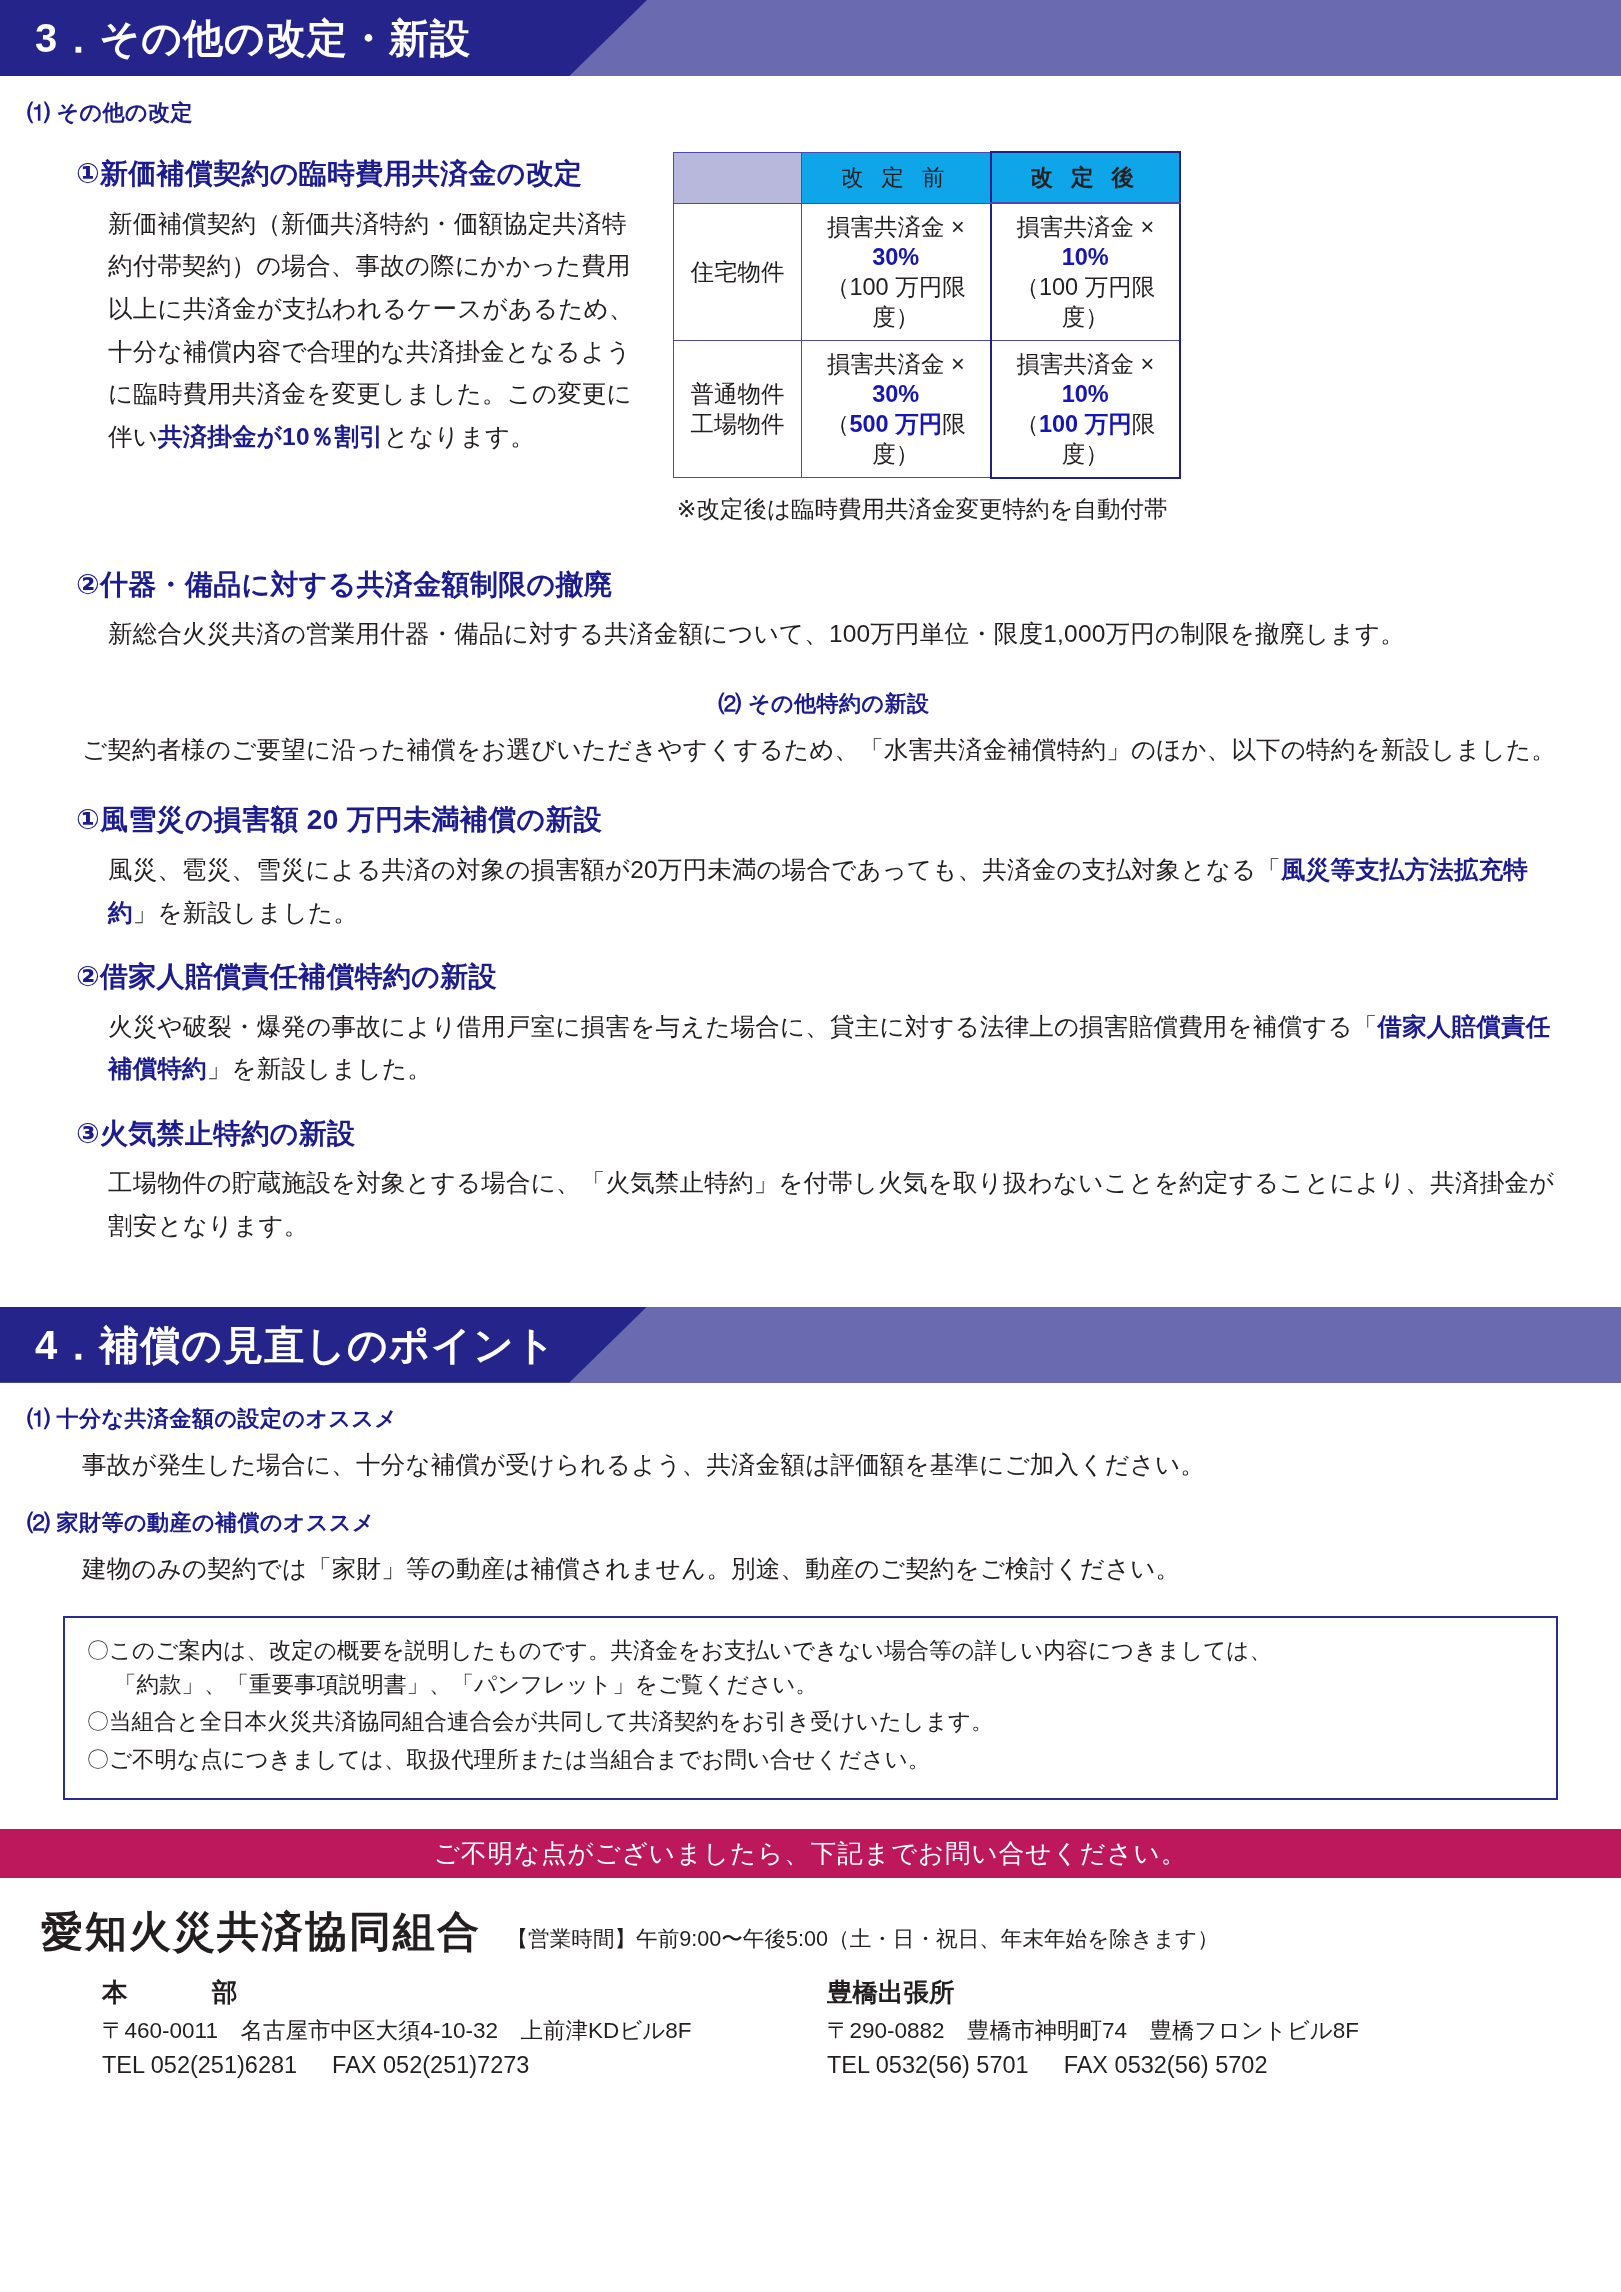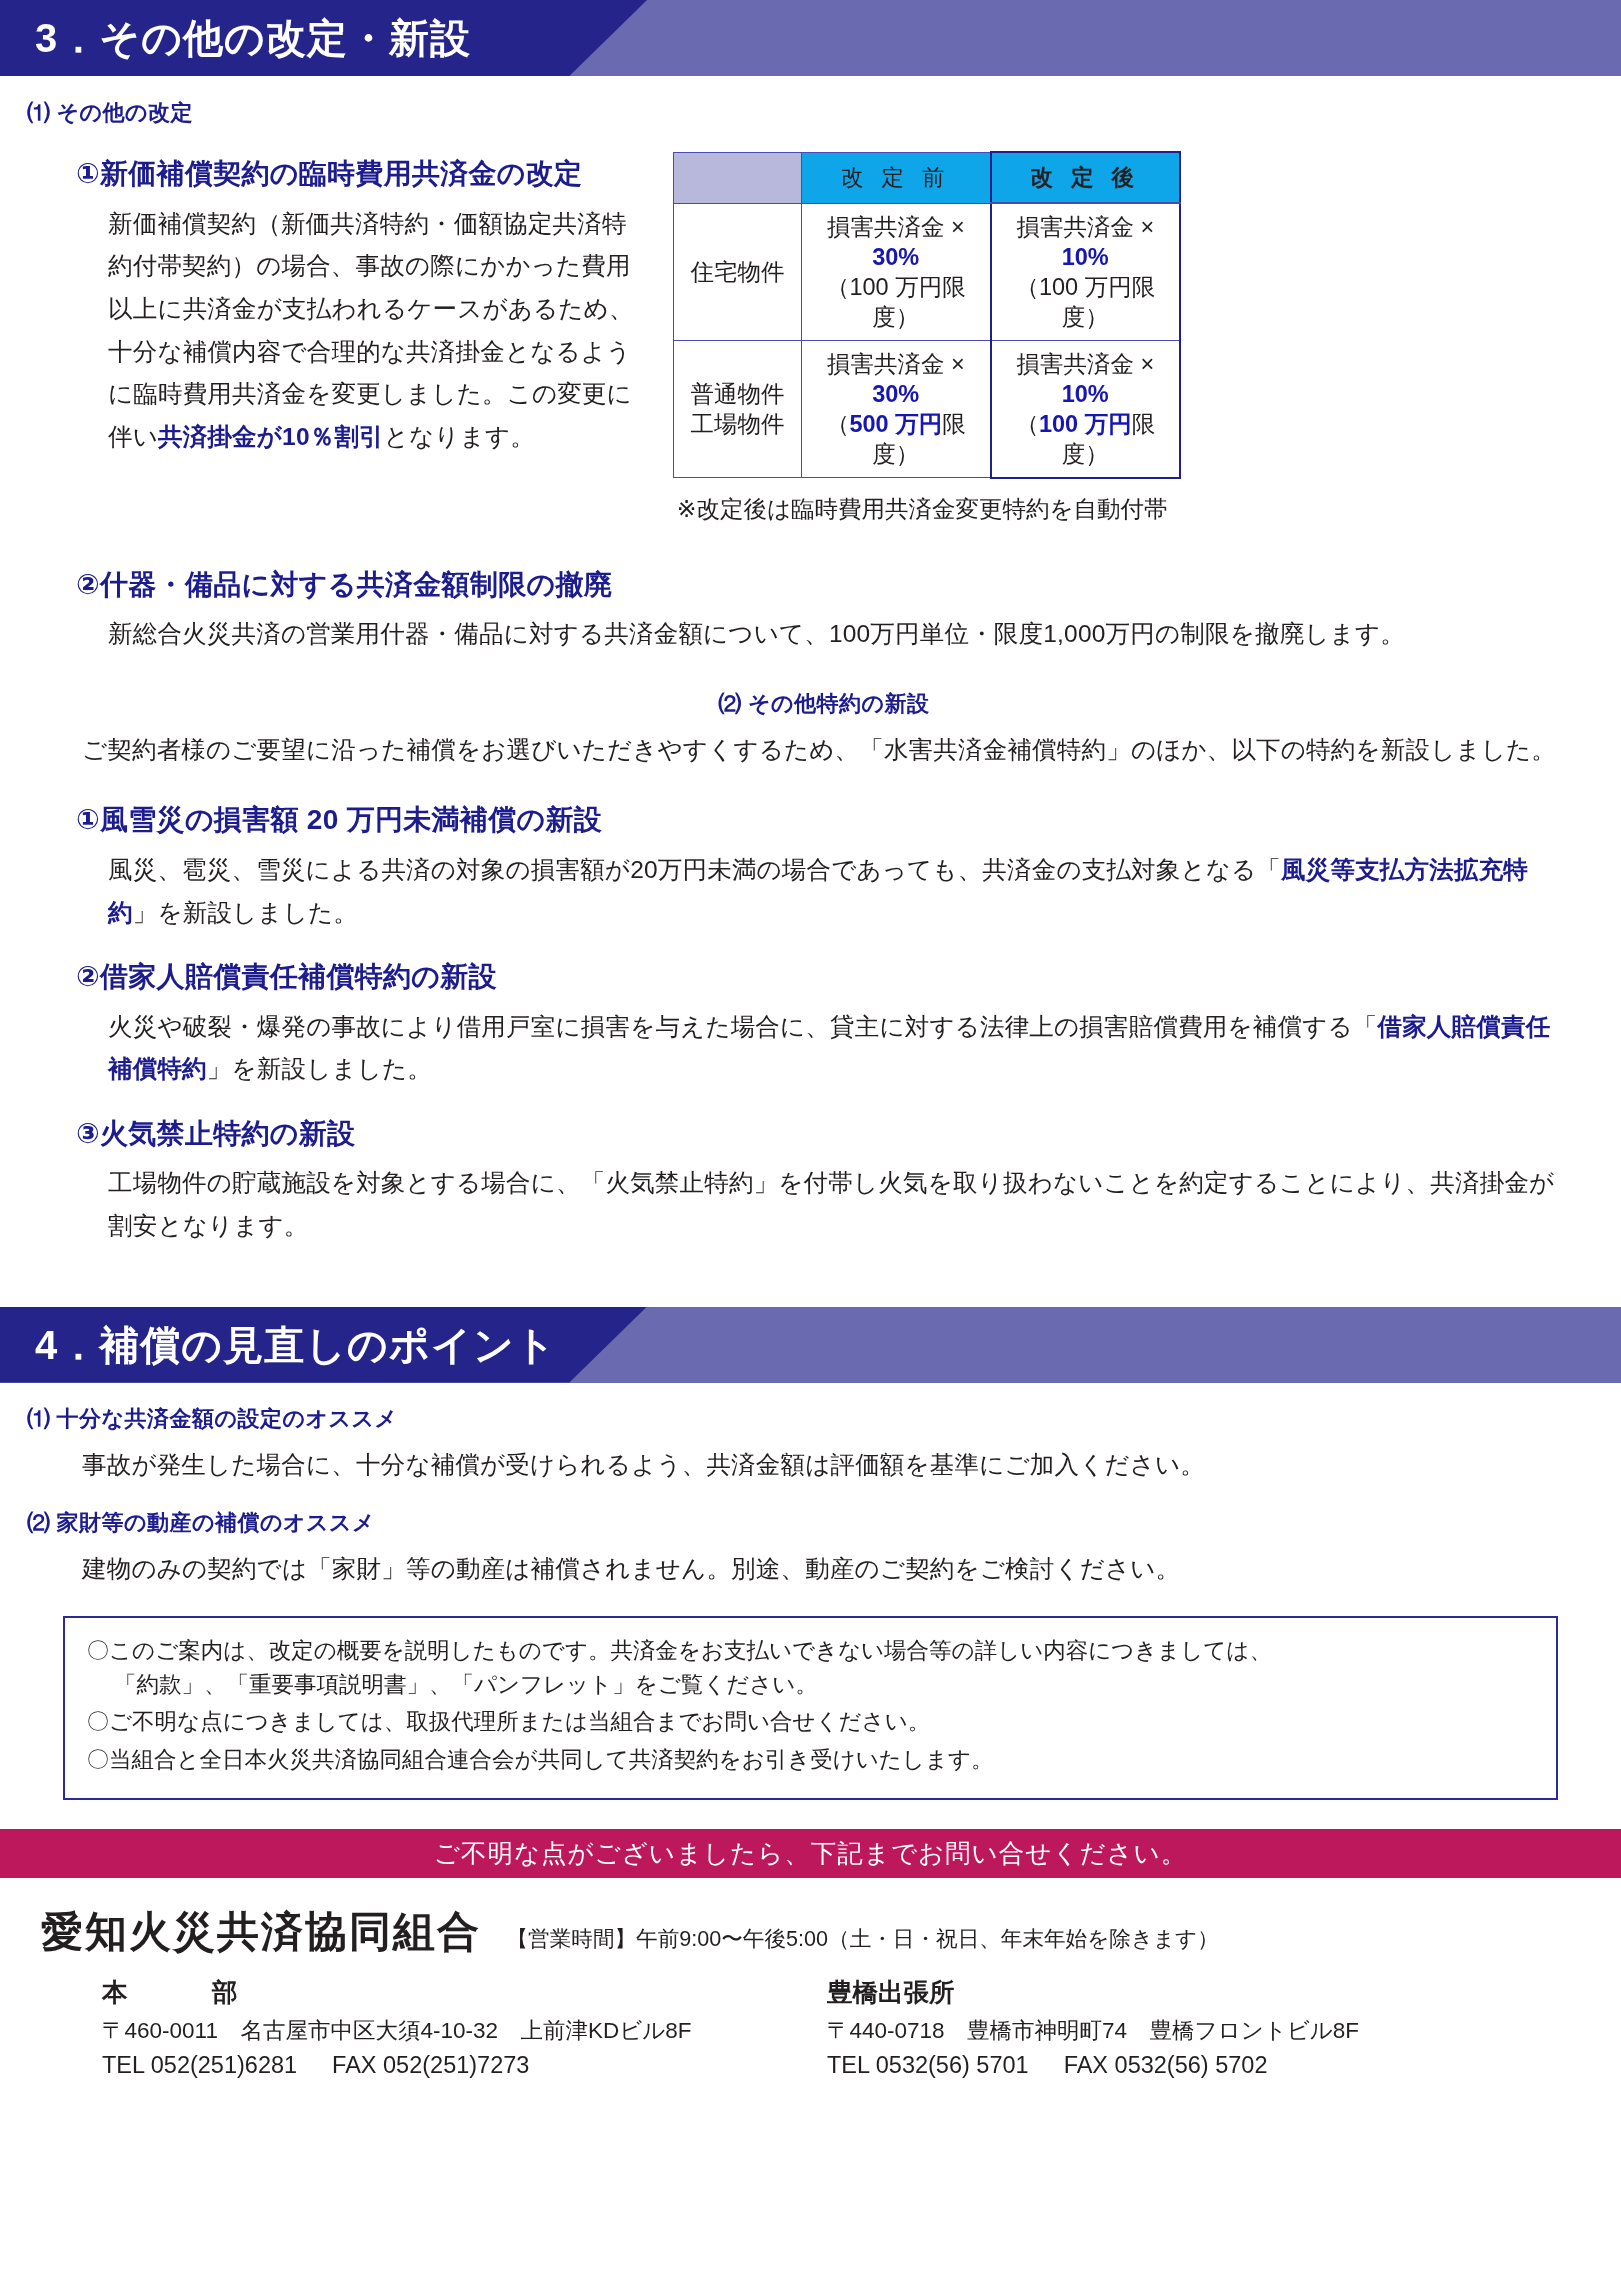--- a/index.html
+++ b/index.html
@@ -311,41 +311,41 @@
   </div>
 
   <div class="h-paren">⑴ 十分な共済金額の設定のオススメ</div>
   <p class="body-text indent-narrow">事故が発生した場合に、十分な補償が受けられるよう、共済金額は評価額を基準にご加入ください。</p>
 
   <div class="h-paren" style="margin-top:21.6px;">⑵ 家財等の動産の補償のオススメ</div>
   <p class="body-text indent-narrow">建物のみの契約では「家財」等の動産は補償されません。別途、動産のご契約をご検討ください。</p>
 
   <div class="notice-box">
     <p><span>〇このご案内は、改定の概要を説明したものです。共済金をお支払いできない場合等の詳しい内容につきましては、</span><span class="cont">「約款」、「重要事項説明書」、「パンフレット」をご覧ください。</span></p>
+    <p>〇当組合と全日本火災共済協同組合連合会が共同して共済契約をお引き受けいたします。</p>
     <p>〇ご不明な点につきましては、取扱代理所または当組合までお問い合せください。</p>
-    <p>〇当組合と全日本火災共済協同組合連合会が共同して共済契約をお引き受けいたします。</p>
   </div>
 
   <div class="footer-bar">ご不明な点がございましたら、下記までお問い合せください。</div>
 
   <div class="footer-body">
     <div class="org-row">
       <div class="org-name">愛知火災共済協同組合</div>
       <div class="org-hours">【営業時間】午前9:00〜午後5:00（土・日・祝日、年末年始を除きます）</div>
     </div>
 
     <div class="offices">
       <div class="office">
         <div class="oname">本　　　部</div>
         <div class="oaddr">〒460-0011　名古屋市中区大須4-10-32　上前津KDビル8F</div>
         <div class="otel"><span>TEL 052(251)6281</span><span class="gap"></span><span>FAX 052(251)7273</span></div>
       </div>
 
       <div class="office">
         <div class="oname spaced">豊橋出張所</div>
-        <div class="oaddr">〒440-0718　豊橋市神明町74　豊橋フロントビル8F</div>
+        <div class="oaddr">〒290-0882　豊橋市神明町74　豊橋フロントビル8F</div>
         <div class="otel"><span>TEL 0532(56) 5701</span><span class="gap"></span><span>FAX 0532(56) 5702</span></div>
       </div>
     </div>
   </div>
 
 </div>
 
 
 </body></html>

